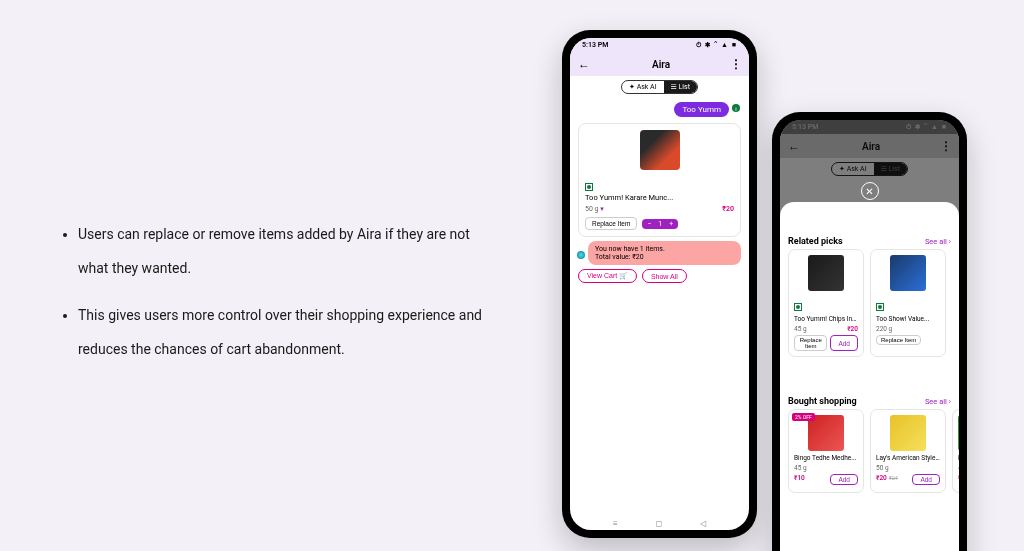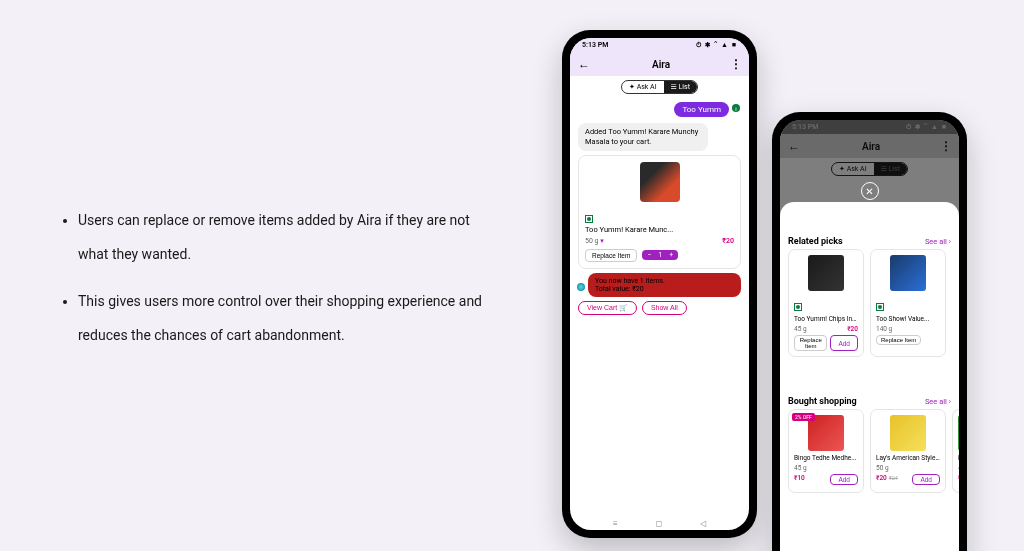--- a/index.html
+++ b/index.html
@@ -1,17 +1,17 @@
 <!DOCTYPE html>
 <html><head>
 <meta charset="utf-8">
 <style>
 * { box-sizing: border-box; margin: 0; padding: 0; }
 body { background: #f3f0f7; width: 1024px; height: 551px; font-family: -apple-system, BlinkMacSystemFont, 'Segoe UI', Roboto, Arial, sans-serif; position: relative; overflow: hidden; }
-.bullets { position: absolute; left: 50px; top: 204px; width: 450px; }
+.bullets { position: absolute; left: 50px; top: 218px; width: 450px; }
 .bullets ul { list-style: disc; padding-left: 28px; }
 .bullets li { font-size: 14px; color: #1a1a1a; line-height: 2.4; margin-bottom: 14px; }
 
 .phone { position: absolute; width: 195px; height: 508px; background: #000; border-radius: 28px; padding: 8px; box-shadow: 0 12px 30px rgba(0,0,0,0.22); }
 .phone1 { left: 562px; top: 30px; }
 .phone2 { left: 772px; top: 112px; }
 .screen { width: 100%; height: 100%; background: #fff; border-radius: 21px; overflow: hidden; position: relative; display: flex; flex-direction: column; }
 
 .statusbar { height: 14px; display: flex; justify-content: space-between; align-items: center; font-size: 7px; font-weight: 600; padding: 0 12px; background: #efe5fa; }
 .statusbar .right { letter-spacing: 1px; }
@@ -41,21 +41,21 @@
 .card-title { font-size: 7.5px; white-space: nowrap; overflow: hidden; text-overflow: ellipsis; margin-bottom: 3px; }
 .card-row { display: flex; justify-content: space-between; align-items: center; font-size: 7px; margin-bottom: 4px; }
 .weight { color: #666; }
 .weight::after { content: ' ▾'; color: #a020c0; }
 .price { color: #d6007e; font-weight: 600; }
 .card-actions { display: flex; gap: 5px; align-items: center; }
 .btn-outline { border: 1px solid #ccc; background: #fff; border-radius: 4px; font-size: 6.5px; padding: 2px 6px; }
 .qty { background: #a020c0; color: #fff; border-radius: 4px; font-size: 7px; padding: 1px 3px; display: flex; align-items: center; gap: 3px; }
 .qty span { padding: 0 2px; }
 
-.summary { background: #b91c1c; border-radius: 8px; padding: 4px 7px; font-size: 7px; margin: 4px 0 4px 10px; position: relative; clear: both; }
+.summary { background: #fca5a5; border-radius: 8px; padding: 4px 7px; font-size: 7px; margin: 4px 0 4px 10px; position: relative; clear: both; }
 .ai-dot { position: absolute; left: -11px; top: 10px; width: 8px; height: 8px; border-radius: 50%; background: radial-gradient(#5dd,#07a); }
 .pill-row { display: flex; gap: 5px; margin: 4px 0; clear: both; }
 .pill-btn { border: 1px solid #d6007e; color: #d6007e; background: #fff; border-radius: 10px; font-size: 7px; padding: 2px 8px; }
 
 .inputbar { margin: auto 8px 6px; border: 1px solid #ccc; border-radius: 14px; padding: 4px 8px; display: flex; align-items: center; font-size: 8px; color: #888; }
 .cam { margin-left: auto; width: 12px; height: 10px; background: #222; border-radius: 2px; position: relative; }
 .cam::before { content: ''; position: absolute; top: -2px; left: 3px; width: 5px; height: 3px; background: #222; border-radius: 1px; }
 
 .navbar { height: 12px; display: flex; justify-content: space-around; align-items: center; padding: 0 24px 2px; }
 .navbar span { font-size: 8px; color: #888; }
@@ -115,21 +115,20 @@
       <div class="toggle-pill">
         <span>✦ Ask AI</span>
         <span class="active">☰ List</span>
       </div>
     </div>
     <div class="chat">
       <div class="bubble-user">
         <span>Too Yumm</span>
         <span class="info-dot">i</span>
       </div>
-      <div class="bubble-ai">Added Too Yumm! Karare Munchy Masala to your cart.</div>
       <div class="card">
         <div class="card-img"></div>
         <span class="veg"></span>
         <div class="card-title">Too Yumm! Karare Munc...</div>
         <div class="card-row">
           <span class="weight">50 g</span>
           <span class="price">₹20</span>
         </div>
         <div class="card-actions">
           <button class="btn-outline">Replace Item</button>
@@ -194,21 +193,21 @@
           <div class="mini-actions">
             <button class="btn-replace-sm">Replace Item</button>
             <button class="btn-add">Add</button>
           </div>
         </div>
         <div class="mini-card">
           <div class="mini-img img-blue"></div>
           <span class="veg"></span>
           <div class="mini-name">Too Show! Value...</div>
           <div class="mini-row">
-              <span>140 g</span>
+              <span>220 g</span>
             </div>
           <div class="mini-actions">
             <button class="btn-replace-sm">Replace Item</button>
           </div>
         </div>
       </div>
       <div class="section-head">
         <span class="title">Bought shopping</span>
         <span class="see-all">See all</span>
       </div>

